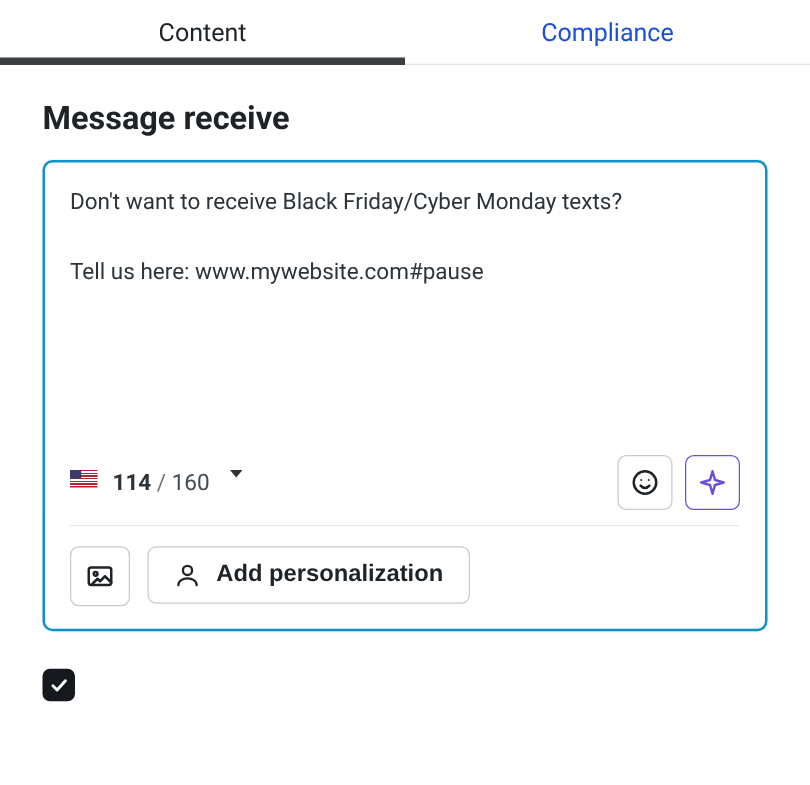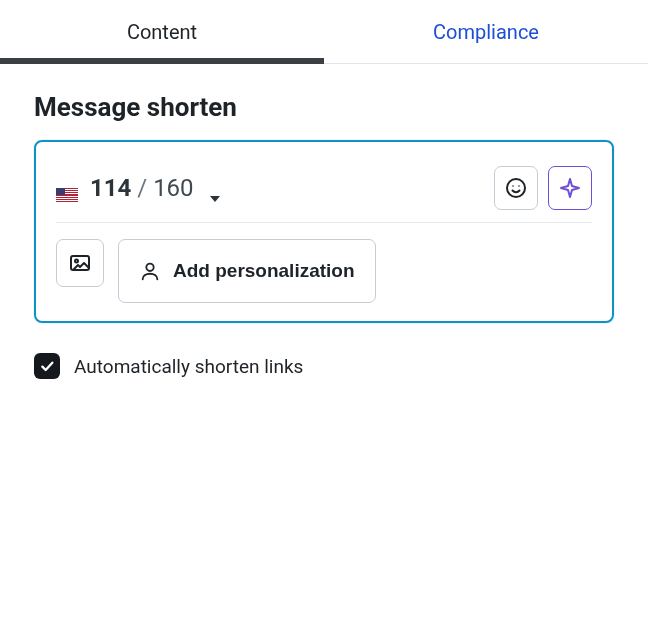--- a/index.html
+++ b/index.html
@@ -4,21 +4,21 @@
 <style>
   * { box-sizing: border-box; margin: 0; padding: 0; }
   body {
     font-family: -apple-system, BlinkMacSystemFont, "Segoe UI", Roboto, Helvetica, Arial, sans-serif;
     background: #fff;
     color: #262c30;
     width: 648px;
   }
   .tabs {
     display: flex;
-    height: 64px;
+    height: 52px;
     border-bottom: 1px solid #e1e4e8;
   }
   .tab {
     flex: 1;
     display: flex;
     align-items: center;
     justify-content: center;
     font-size: 20px;
     color: #1d4ed8;
     cursor: pointer;
@@ -90,23 +90,23 @@
   }
   .counter-row {
     display: flex;
     align-items: center;
     justify-content: space-between;
     padding: 6px 0 12px 0;
     border-bottom: 1px solid #e5e9ec;
   }
   .counter-left {
     display: flex;
-    align-items: flex-end;
+    align-items: flex-start;
     gap: 12px;
-    font-size: 24px;
+    font-size: 18px;
     color: #2c343a;
   }
   .flag {
     display: inline-block;
     width: 22px; height: 14px;
     position: relative;
     background: linear-gradient(
       to bottom,
       #b22234 0%, #b22234 7.7%,
       #fff 7.7%, #fff 15.4%,
@@ -164,21 +164,21 @@
     padding-top: 16px;
   }
   .persona-btn {
     display: inline-flex;
     align-items: center;
     gap: 12px;
     border: 1px solid #c4ccd4;
     border-radius: 7px;
     background: #fff;
     padding: 0 20px;
-    height: 64px;
+    height: 46px;
     font-size: 19px;
     font-weight: 600;
     color: #1e2328;
     cursor: pointer;
   }
   .checkbox-row {
     display: flex;
     align-items: center;
     gap: 14px;
     padding: 30px 34px 24px 34px;
@@ -205,24 +205,27 @@
   <div class="tab active">
     <span>Content</span>
   </div>
   <div class="tab">
     <span>Compliance</span>
   </div>
 </div>
 
 <div class="section">
   <div class="section-head">
-    <h2 class="section-title">Message shorten</h2>
+    <h2 class="section-title">Message receive</h2>
   </div>
 
   <div class="editor-box">
+    <div class="editor-text" contenteditable="true" style="">Don't want to receive Black Friday/Cyber Monday texts?
+
+Tell us here: www.mywebsite.com#pause</div>
 
     <div class="counter-row">
       <div class="counter-left">
         <span class="flag"></span>
         <span>
           <span class="count-current">114</span>
           <span class="count-slash">/</span>
           <span class="count-max">160</span>
         </span>
         <span class="caret-down"></span>
@@ -262,14 +265,13 @@
     </div>
   </div>
 </div>
 
 <div class="checkbox-row">
   <span class="checkbox">
     <svg width="16" height="16" viewBox="0 0 24 24" fill="none" stroke="#fff" stroke-width="3.5" stroke-linecap="round" stroke-linejoin="round">
       <polyline points="5 13 10 18 20 7"></polyline>
     </svg>
   </span>
-  <span class="checkbox-label">Automatically shorten links</span>
 </div>
 
 </body></html>

